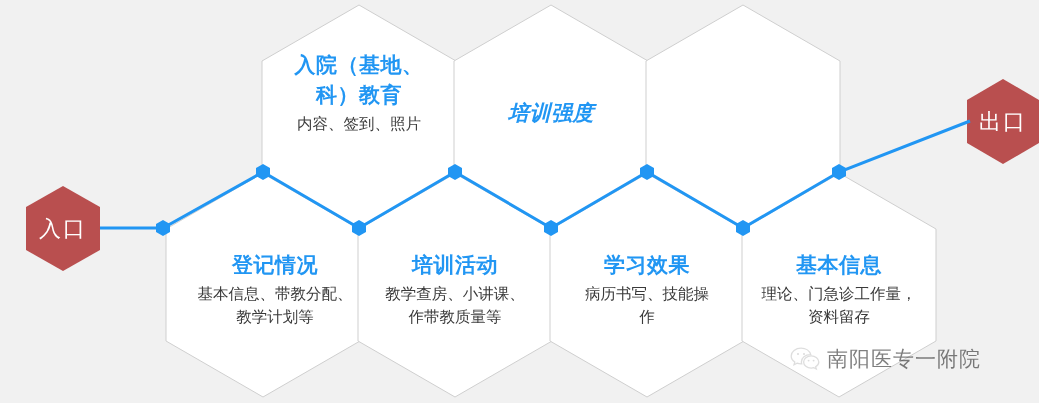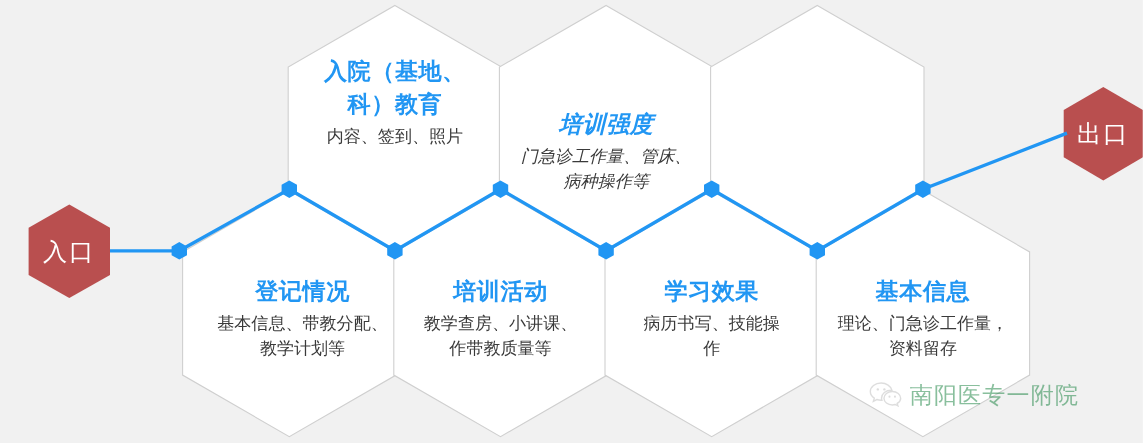--- a/index.html
+++ b/index.html
@@ -79,21 +79,21 @@
   }
   .watermark {
     position: absolute;
     display: flex;
     align-items: center;
     gap: 7px;
     opacity: 0.5;
     pointer-events: auto;
   }
   .watermark-text {
-    color: #15803d;
+    color: #000000;
     font-size: 21px;
     letter-spacing: 1px;
   }
 </style>
 </head>
 <body>
 
 <div id="stage">
 
   <svg id="hexsvg" viewBox="0 0 1039 403">
@@ -136,22 +136,20 @@
     </div>
 
     <div class="cell-label" style="left:254px; top:50px; width:210px;">
       <div class="cell-title">入院（基地、
 科）教育</div>
       <div class="cell-sub">内容、签到、照片</div>
     </div>
 
     <div class="cell-label" style="left:446px; top:98px; width:210px;font-style:italic;">
       <div class="cell-title">培训强度</div>
-      <div class="cell-sub">门急诊工作量、管床、
-病种操作等</div>
     </div>
 
 
     <div class="cell-label" style="left:170px; top:250px; width:210px;">
       <div class="cell-title">登记情况</div>
       <div class="cell-sub">基本信息、带教分配、
 教学计划等</div>
     </div>
 
     <div class="cell-label" style="left:350px; top:250px; width:210px;">

